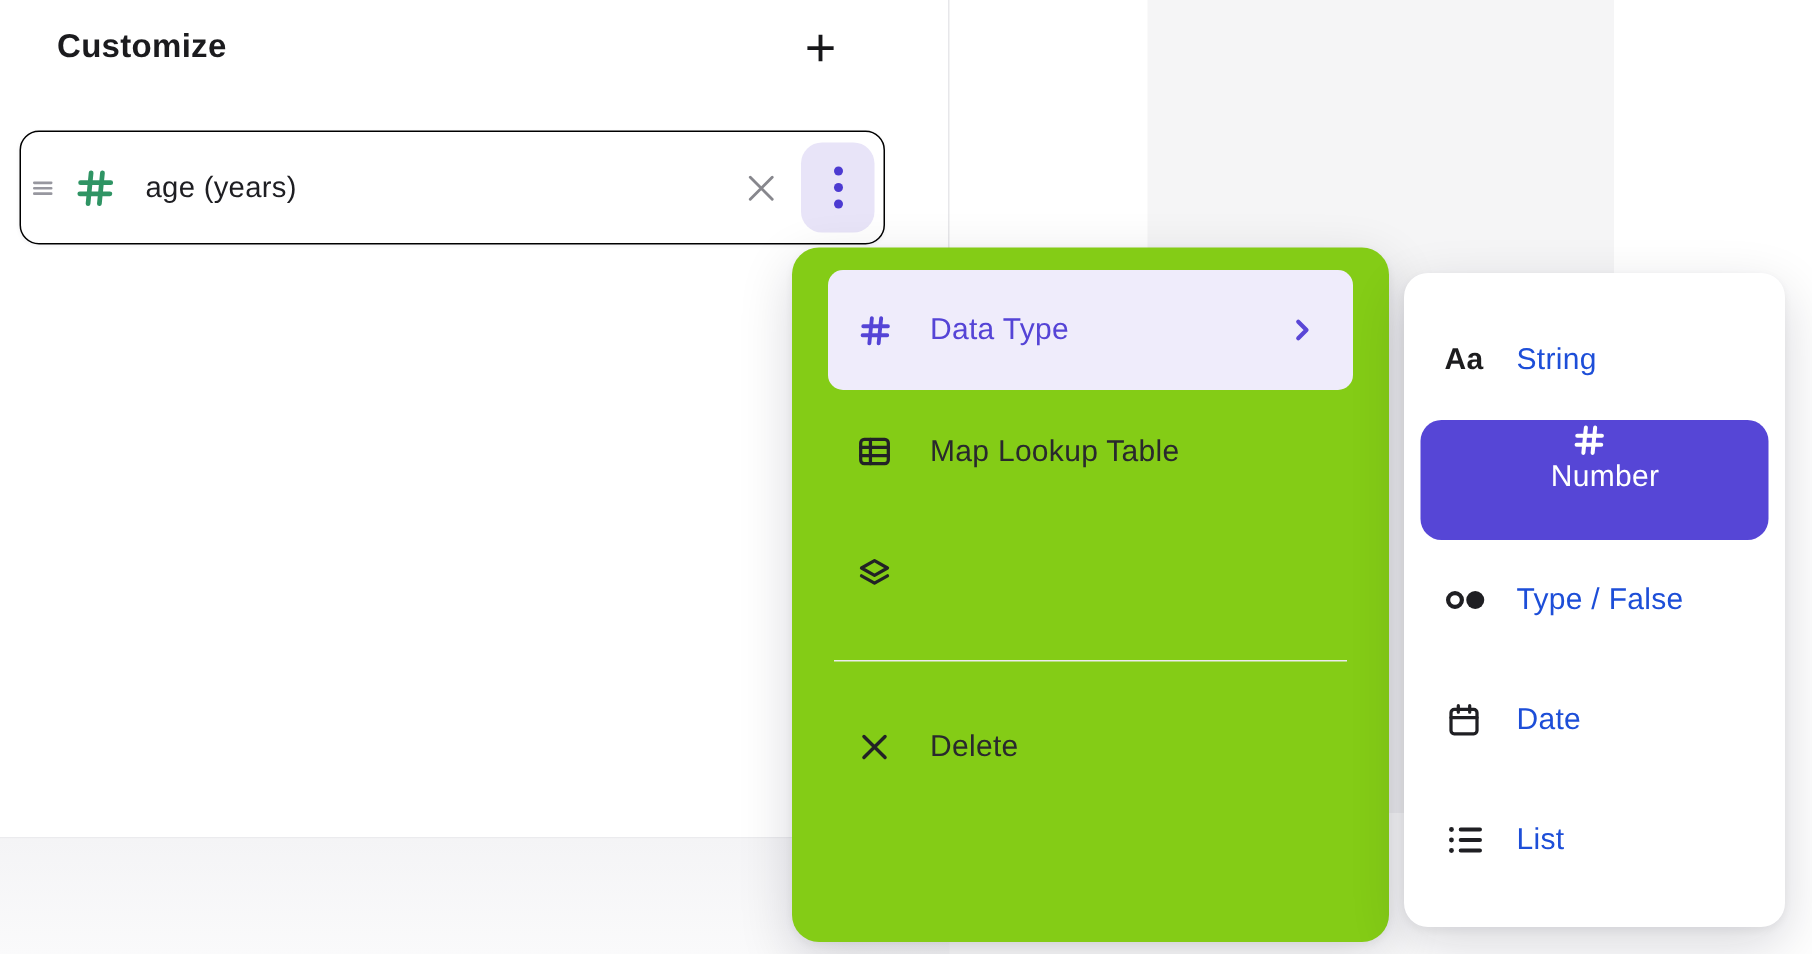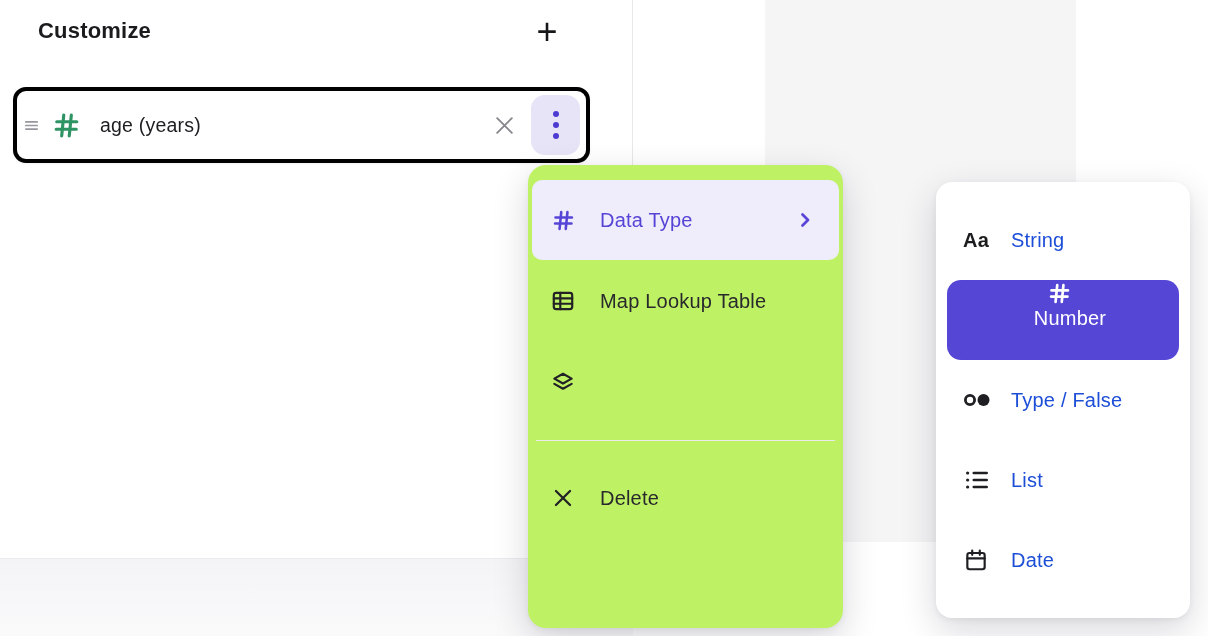--- a/index.html
+++ b/index.html
@@ -15,32 +15,32 @@
   .left-footer{position:absolute;left:0;top:558px;width:633px;height:78px;
     background:linear-gradient(180deg,#f4f4f6 0%,#fafafb 100%);border-top:1px solid #ebebee;}
   
   .panel-title{position:absolute;left:38px;top:18px;font-size:22px;font-weight:700;
     letter-spacing:.2px;color:#1b1b1e;}
   .add-btn{position:absolute;left:527px;top:8px;width:40px;height:48px;border:none;background:transparent;
     font-family:"Liberation Sans",sans-serif;font-size:36px;font-weight:300;color:#161619;
     line-height:48px;text-align:center;padding:0;cursor:pointer;}
   
   .field-card{position:absolute;left:13px;top:87px;width:577px;height:76px;background:#fff;
-    border:4px solid #000000;border-radius:13px;box-shadow:0 1px 3px rgba(25,25,60,.05);
+    border:1px solid #000000;border-radius:13px;box-shadow:0 1px 3px rgba(25,25,60,.05);
     display:flex;align-items:center;box-sizing:border-box;cursor:pointer;}
   .drag-handle{margin-left:6px;color:#97979f;cursor:grab;}
   .field-hash{margin-left:10px;color:#2f9464;}
   .field-label{margin-left:17px;font-size:19.5px;font-weight:500;color:#1e1e22;letter-spacing:.2px;}
   .close-btn{margin-left:auto;border:none;background:transparent;padding:0;color:#87878d;cursor:pointer;}
   .kebab-btn{margin-left:13px;margin-right:6px;width:49px;height:60px;border:none;border-radius:14px;
     background:#e8e4f8;display:flex;align-items:center;justify-content:center;cursor:pointer;padding:0;}
   
-  .menu-card{position:absolute;left:528px;top:165px;width:315px;height:463px;background:#bef264;
+  .menu-card{position:absolute;left:528px;top:165px;width:398px;height:463px;background:#84cc16;
     border-radius:18px;box-shadow:0 12px 36px rgba(15,15,35,.16), 0 2px 6px rgba(15,15,35,.06);
-    padding:15px 4px;box-sizing:border-box;}
+    padding:15px 24px;box-sizing:border-box;}
   .menu-row{height:82px;display:flex;align-items:center;padding:0 16px;border-radius:10px;cursor:pointer;}
   .menu-row .mi{width:30px;display:flex;justify-content:center;color:#222226;}
   .menu-row .mlabel{margin-left:22px;font-size:20px;font-weight:500;color:#29292d;letter-spacing:.2px;}
   .menu-row.highlight{background:#efecfb;height:80px;}
   .menu-row.highlight .mi{color:#5544d6;}
   .menu-row.highlight .mlabel{color:#5544d6;}
   .menu-row .chev{margin-left:auto;margin-right:6px;color:#5a46d6;}
   .menu-divider{height:1px;background:#ebebec;margin:16px 4px;}
   
   .submenu-card{position:absolute;left:936px;top:182px;width:254px;height:436px;background:#fff;
@@ -164,35 +164,35 @@
         <svg width="30" height="24" viewBox="0 0 30 24" fill="none" stroke="currentColor">
           <circle cx="7" cy="12" r="4.6" stroke-width="2.8"></circle>
           <circle cx="20.5" cy="12" r="6" fill="currentColor" stroke="none"></circle>
         </svg>
       </span>
       <span class="slabel">Type / False</span>
     </div>
 
     <div class="sub-row">
       <span class="si">
+        <svg width="26" height="26" viewBox="0 0 24 24" fill="none" stroke="currentColor" stroke-width="2" stroke-linecap="round" stroke-linejoin="round">
+          <rect x="4" y="5.5" width="16" height="15" rx="2"></rect>
+          <path d="M8.5 3.2 V7.2 M15.5 3.2 V7.2 M4 10.5 H20"></path>
+        </svg>
+      </span>
+      <span class="slabel">Date</span>
+    </div>
+
+    <div class="sub-row">
+      <span class="si">
         <svg width="28" height="26" viewBox="0 0 26 24" fill="none" stroke="currentColor" stroke-width="2.4" stroke-linecap="round">
           <path d="M10 5.5 H22 M10 12 H22 M10 18.5 H22"></path>
           <circle cx="4.3" cy="5.5" r="1.5" fill="currentColor" stroke="none"></circle>
           <circle cx="4.3" cy="12" r="1.5" fill="currentColor" stroke="none"></circle>
           <circle cx="4.3" cy="18.5" r="1.5" fill="currentColor" stroke="none"></circle>
         </svg>
       </span>
       <span class="slabel">List</span>
     </div>
 
-    <div class="sub-row">
-      <span class="si">
-        <svg width="26" height="26" viewBox="0 0 24 24" fill="none" stroke="currentColor" stroke-width="2" stroke-linecap="round" stroke-linejoin="round">
-          <rect x="4" y="5.5" width="16" height="15" rx="2"></rect>
-          <path d="M8.5 3.2 V7.2 M15.5 3.2 V7.2 M4 10.5 H20"></path>
-        </svg>
-      </span>
-      <span class="slabel">Date</span>
-    </div>
-
   </div>
 
 </div>
 
 </body></html>

